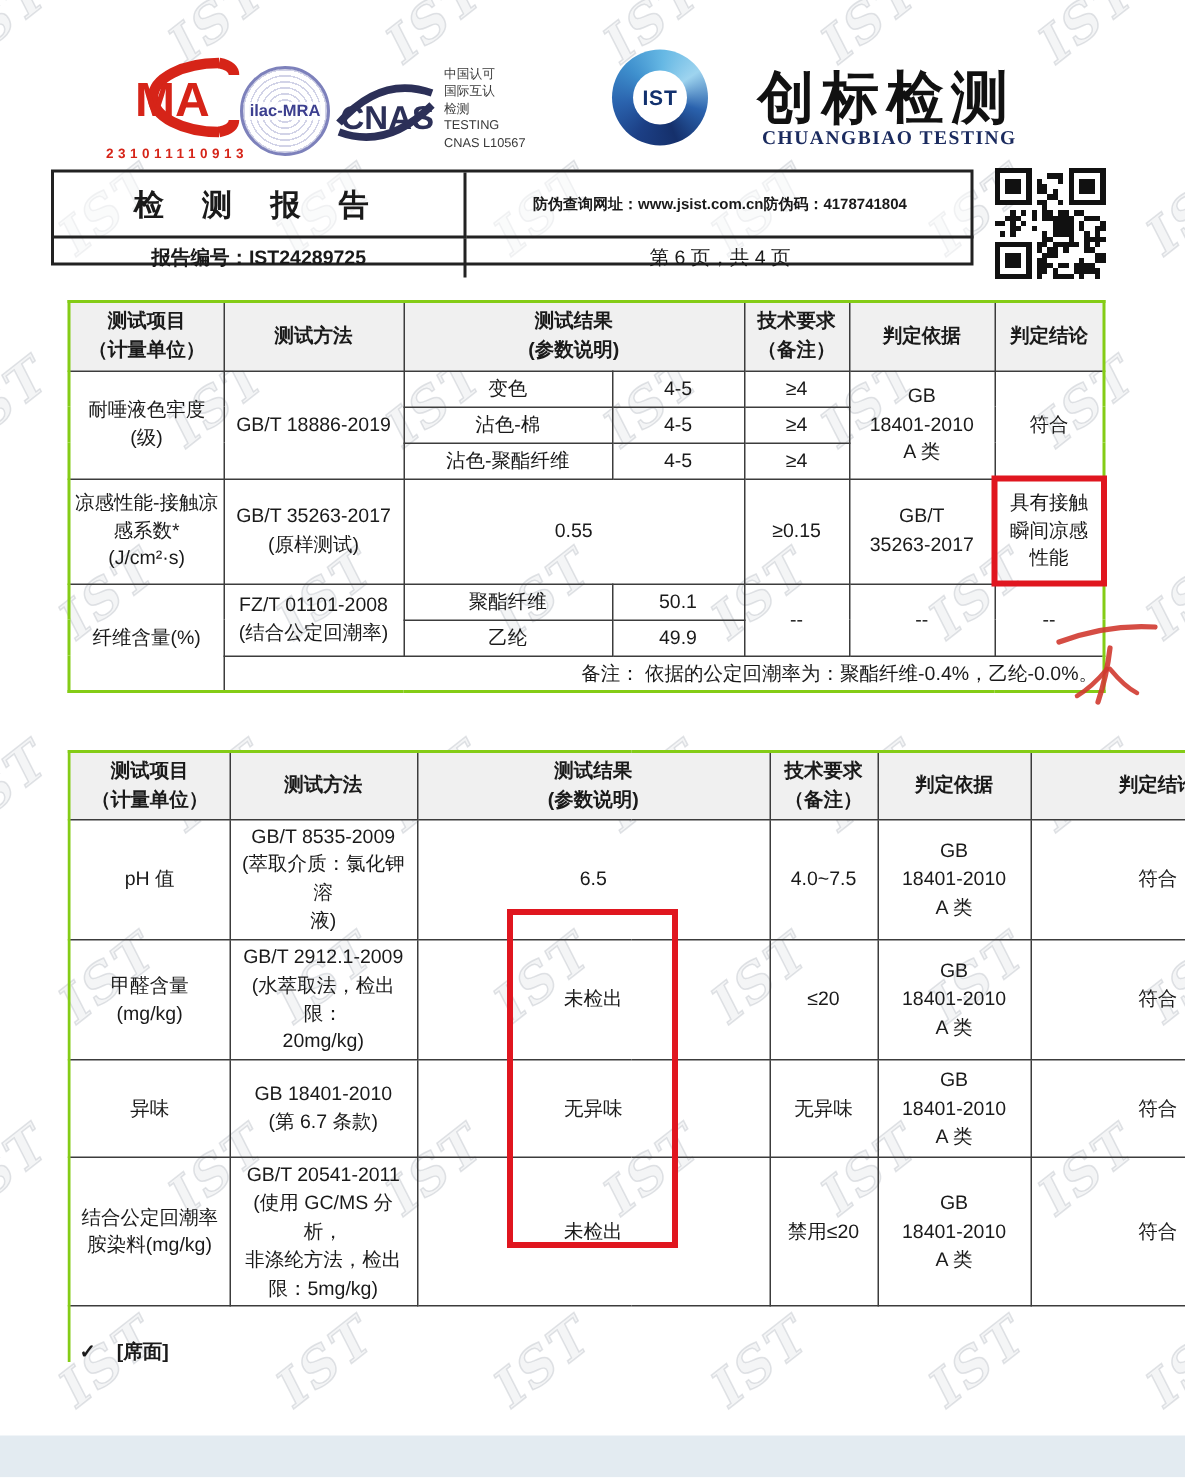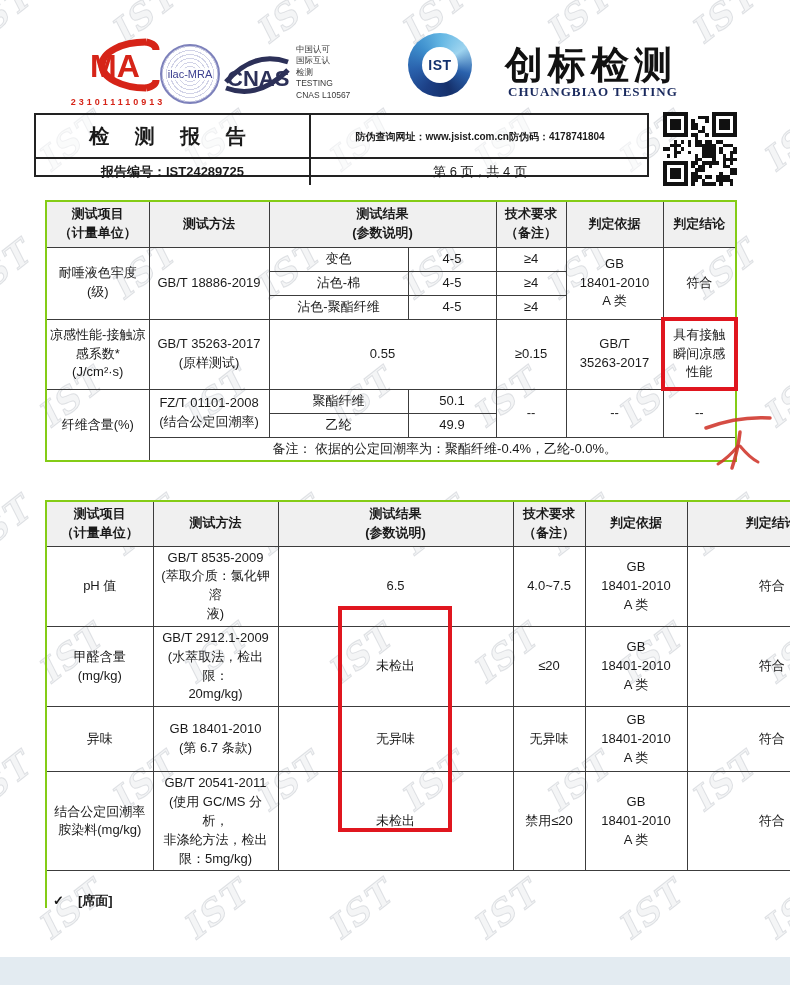--- a/index.html
+++ b/index.html
@@ -18,21 +18,21 @@
   }
   
   .logo-strip { position:absolute; top:0; left:0; width:100%; height:112px; z-index:2; }
   .cma { position:absolute; left:60px; top:34px; width:110px; height:62px; }
   .cma-number { position:absolute; left:58px; top:97px; width:120px; text-align:center;
     color:#d62418; font-size:9px; font-weight:bold; letter-spacing:3px; }
   .ilac { position:absolute; left:160px; top:44px; width:60px; height:60px; border-radius:50%;
     border:2px solid #7d81bb; background:
       repeating-radial-gradient(circle at 50% 50%, rgba(255,255,255,0) 0 3px, rgba(125,129,187,0.35) 3px 4px);
     display:flex; align-items:center; justify-content:center; }
-  .ilac-label { font-size:11px; font-weight:normal; color:#3c3f8f; background:rgba(255,255,255,0.85);
+  .ilac-label { font-size:11px; font-weight:bold; color:#3c3f8f; background:rgba(255,255,255,0.85);
     padding:0 1px; letter-spacing:0; }
   .cnas { position:absolute; left:224px; top:48px; width:66px; height:52px; }
   .accred { position:absolute; left:296px; top:44px; font-size:8.5px; line-height:1.35; color:#3a3a3a; }
   .ist-logo { position:absolute; left:408px; top:33px; width:64px; height:64px; border-radius:50%;
     background:conic-gradient(from 210deg,#1c3f85,#2a62ad,#3e8fcd,#66b8e4,#9ed4ef,#2a62ad,#15306b,#1c3f85);
     display:flex; align-items:center; justify-content:center; }
   .ist-core { width:36px; height:36px; border-radius:50%; background:#ffffff;
     display:flex; align-items:center; justify-content:center;
     font-weight:bold; font-size:14px; color:#12316e; letter-spacing:0.5px; }
   .brand-cn { position:absolute; left:505px; top:40px; font-size:38px; font-weight:bold;
@@ -56,21 +56,21 @@
   table { border-collapse:collapse; table-layout:fixed; z-index:2; position:relative; }
   .t1 { position:absolute; left:45px; top:200px; width:690px; }
   .t2wrap { position:absolute; left:45px; top:500px; width:811px; height:408px; overflow:hidden; z-index:2; }
   .t2 { width:811px; }
   td, th { border:1px solid #3c3c3c; font-size:13px; text-align:center; vertical-align:middle;
     white-space:pre-line; padding:2px 3px; line-height:1.45; background:transparent; }
   th { background:#f0f0f0; font-weight:600; font-size:13px; }
   table { border:2px solid #84cc16; }
   .h46 { height:46px; } .h24 { height:24px; } .h70 { height:70px; } .h22 { height:22px; }
   .h45 { height:45px; } .h65 { height:65px; } .h90 { height:90px; } .h25 { height:25px; }
-  .left { text-align:center; padding-left:8px; }
+  .left { text-align:right; padding-left:8px; }
   .red-outline { outline:4px solid #e0161f; outline-offset:-2px; }
   .section-row td { font-weight:bold; text-align:left; padding-left:6px; }
   .check { margin-right:14px; font-weight:bold; }
   
   .red-rect { position:absolute; left:338px; top:606px; width:114px; height:226px;
     border:4px solid #e0161f; z-index:5; pointer-events:none; }
   .red-mark { position:absolute; left:698px; top:402px; width:90px; height:72px; z-index:5; }
   .footer-band { position:absolute; left:0; bottom:0; width:790px; height:28px; background:#e3ebf1; z-index:3; }
 </style>
 </head>

